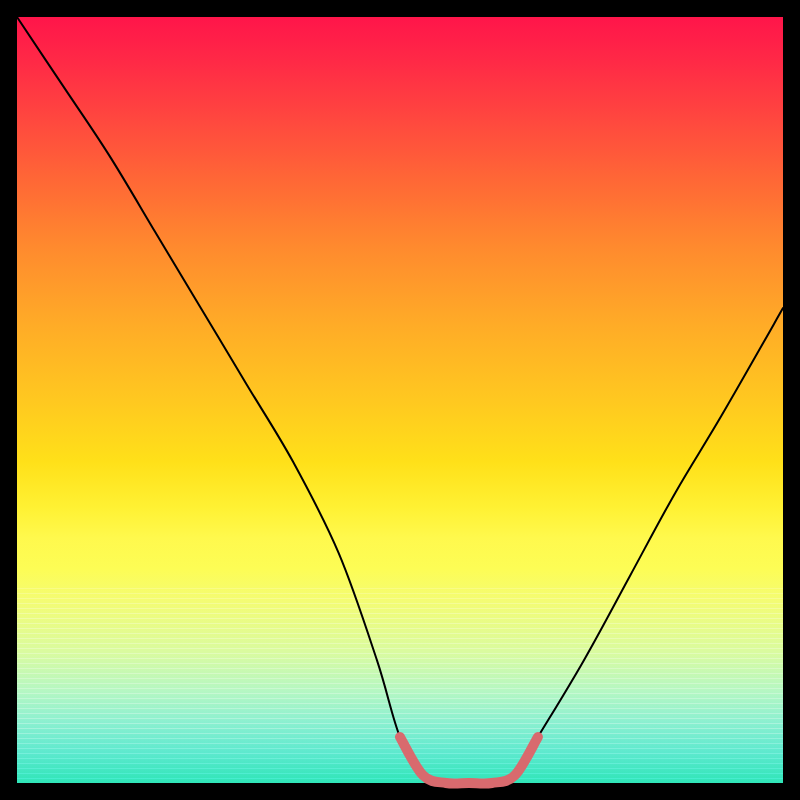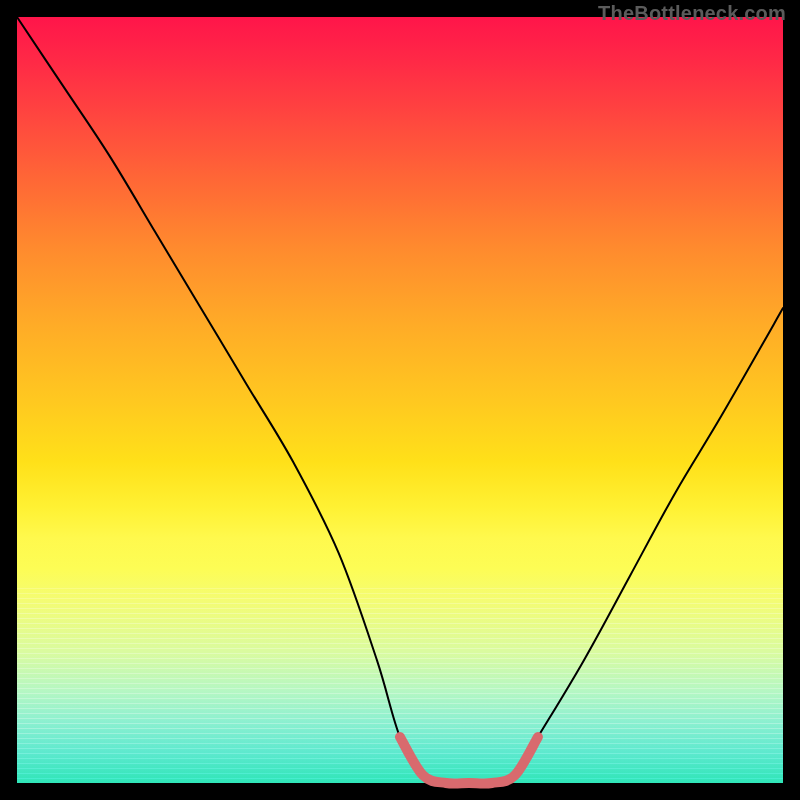--- a/index.html
+++ b/index.html
@@ -83,14 +83,13 @@
 <div class="frame">
 
   <div class="plot-area">
     <div class="banding"></div>
     <svg class="curve" viewBox="0 0 766 766" preserveAspectRatio="none">
       <path id="curve-main" fill="none" stroke-width="2" stroke-linejoin="round" stroke-linecap="round" stroke="#000000" d="M 0.0 0.0 C 7.7 11.5, 30.6 46.0, 46.0 68.9 C 61.3 91.9, 76.6 113.6, 91.9 137.9 C 107.2 162.1, 122.6 188.9, 137.9 214.5 C 153.2 240.0, 168.5 265.5, 183.8 291.1 C 199.2 316.6, 214.5 342.1, 229.8 367.7 C 245.1 393.2, 260.4 416.2, 275.8 444.3 C 291.1 472.4, 307.7 503.0, 321.7 536.2 C 335.8 569.4, 349.8 612.8, 360.0 643.4 C 370.2 674.1, 375.3 700.9, 383.0 720.0 C 390.7 739.2, 398.3 750.7, 406.0 758.3 C 413.6 766.0, 421.3 764.7, 429.0 766.0 C 436.6 767.3, 444.3 766.0, 451.9 766.0 C 459.6 766.0, 467.3 767.3, 474.9 766.0 C 482.6 764.7, 490.2 766.0, 497.9 758.3 C 505.6 750.7, 509.4 739.2, 520.9 720.0 C 532.4 700.9, 551.5 670.3, 566.8 643.4 C 582.2 616.6, 597.5 587.3, 612.8 559.2 C 628.1 531.1, 643.4 501.7, 658.8 474.9 C 674.1 448.1, 686.8 429.0, 704.7 398.3 C 722.6 367.7, 755.8 309.0, 766.0 291.1"></path>
       <path id="curve-highlight" fill="none" stroke-width="10" stroke-linejoin="round" stroke-linecap="round" stroke="#d86a6e" d="M 383.0 720.0 C 386.8 726.4, 398.3 750.7, 406.0 758.3 C 413.6 766.0, 421.3 764.7, 429.0 766.0 C 436.6 767.3, 444.3 766.0, 451.9 766.0 C 459.6 766.0, 467.3 767.3, 474.9 766.0 C 482.6 764.7, 490.2 766.0, 497.9 758.3 C 505.6 750.7, 517.0 726.4, 520.9 720.0"></path>
     </svg>
   </div>
 
-  <div class="watermark">TheBottleneck.com</div>
 </div>
 
 </body></html>

